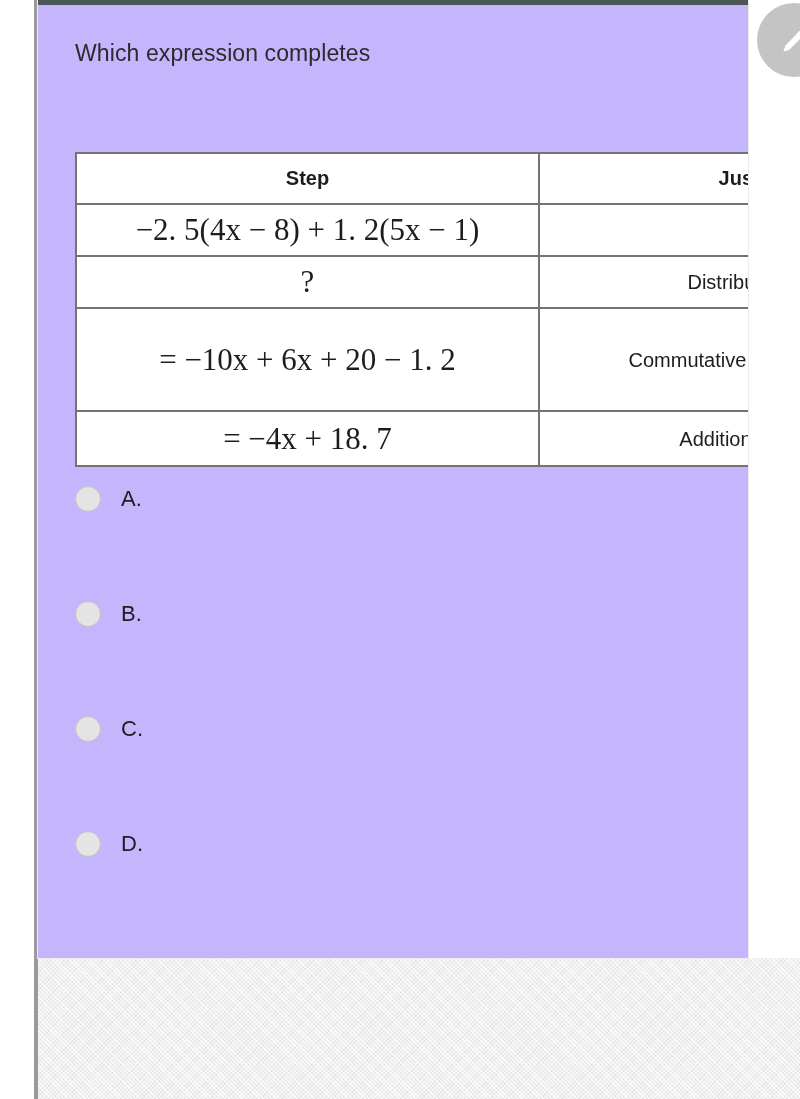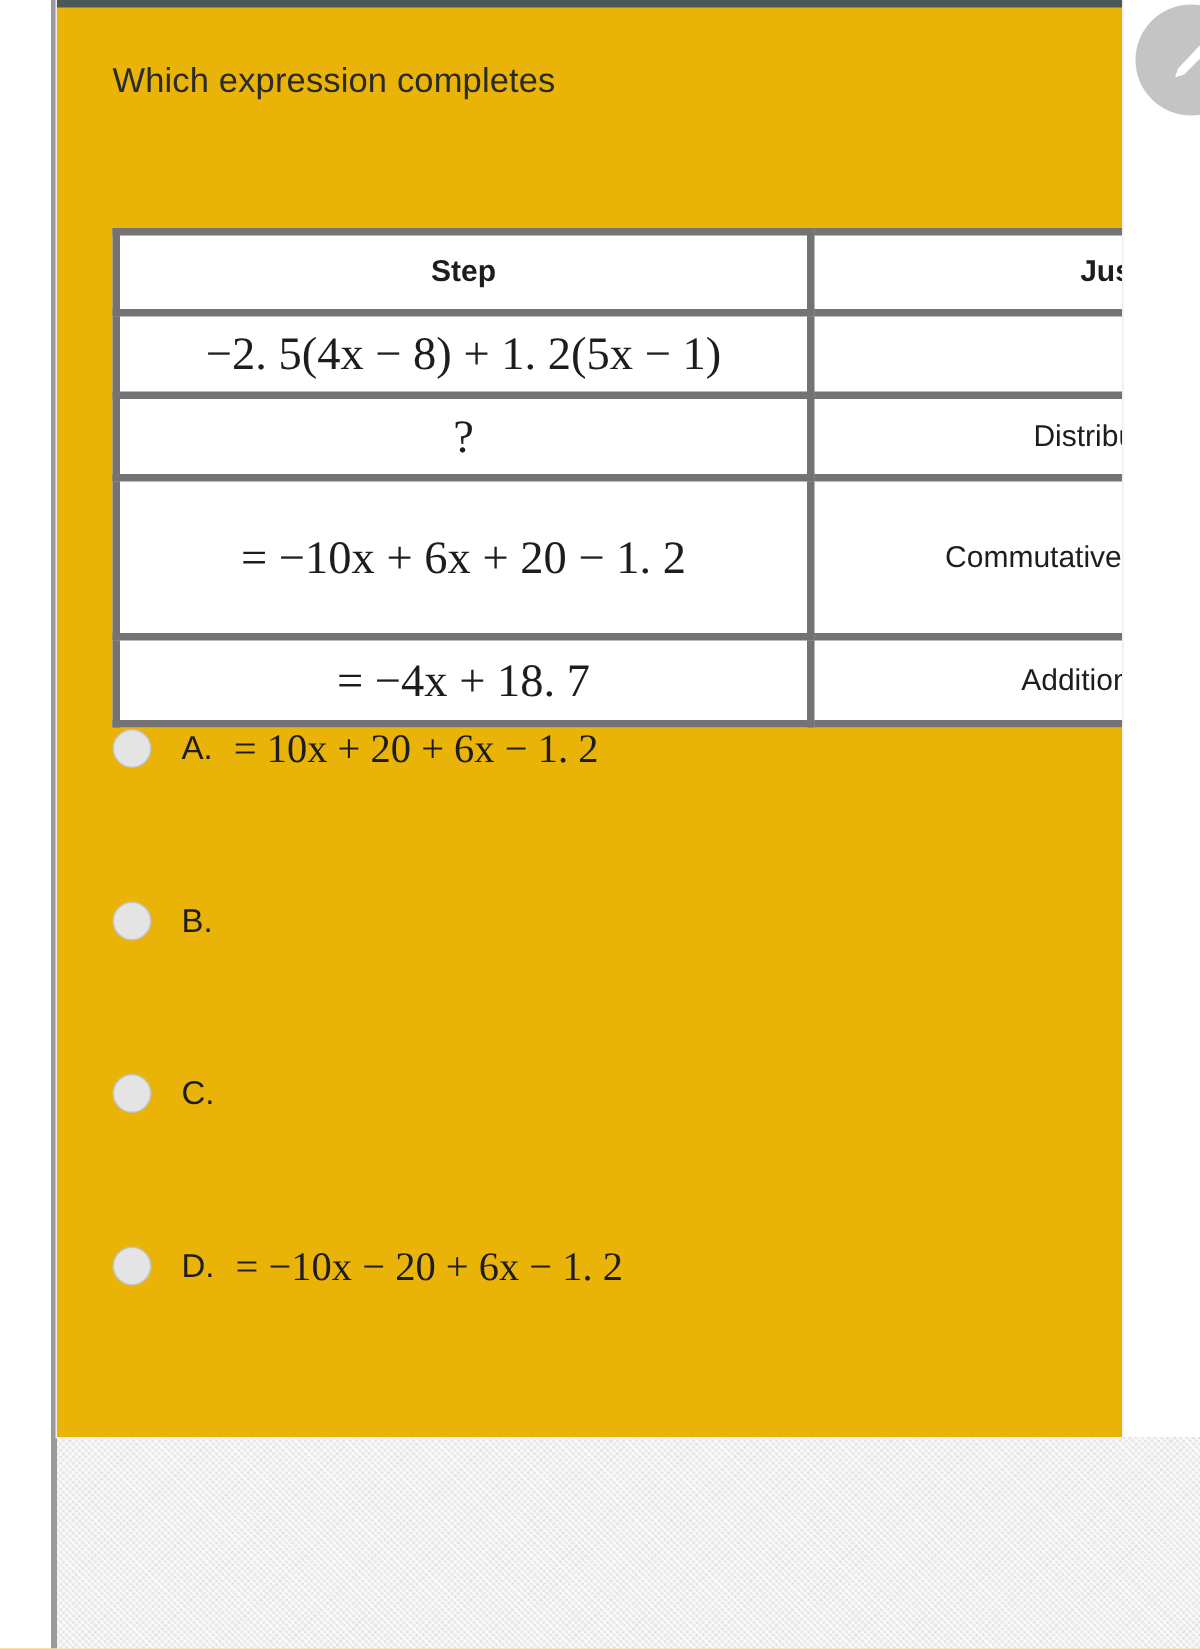--- a/index.html
+++ b/index.html
@@ -42,21 +42,21 @@
     background: #9a9a9a;
   }
 
   
   #card {
     position: absolute;
     left: 38px;
     top: 0;
     width: 710px;
     height: 958px;
-    background: #eab308;
+    background: #c4b5fd;
     overflow: hidden;
     box-shadow: 0 0 0 1px #ededed;
   }
   #card-topbar {
     position: absolute;
     left: 0; top: 0;
     width: 710px; height: 5px;
     background: #4c5856;
   }
 
@@ -90,21 +90,21 @@
     position: absolute;
     left: 37px;
     top: 152px;
     width: 940px;        
     border-collapse: collapse;
     table-layout: fixed;
     background: #fff;
   }
   #steps-table th,
   #steps-table td {
-    border: 5px solid #737373;
+    border: 2px solid #737373;
     text-align: center;
     vertical-align: middle;
     color: #1d1d1d;
     padding: 0 6px;
   }
   #steps-table col.c-step { width: 463px; }
   #steps-table col.c-just { width: 477px; }
   #steps-table th {
     font-size: 20px;
     font-weight: bold;
@@ -207,37 +207,35 @@
       <tr class="r-like">
         <td class="step-cell">= −4x + 18. 7</td>
         <td class="just-cell">Addition of Like Terms</td>
       </tr>
     </tbody>
   </table>
 
   <div class="option-row" id="opt-0">
     <span class="radio"></span>
     <span class="opt-letter">A.</span>
-    <span class="opt-expr">= 10x + 20 + 6x − 1. 2</span>
   </div>
 
   <div class="option-row" id="opt-1">
     <span class="radio"></span>
     <span class="opt-letter">B.</span>
   </div>
 
   <div class="option-row" id="opt-2">
     <span class="radio"></span>
     <span class="opt-letter">C.</span>
   </div>
 
   <div class="option-row" id="opt-3">
     <span class="radio"></span>
     <span class="opt-letter">D.</span>
-    <span class="opt-expr">= −10x − 20 + 6x − 1. 2</span>
   </div>
 
 </div>
 
 <div id="edit-fab">
   <svg width="38" height="38" viewBox="0 0 38 38">
     <path d="M28.5 5.5 L33 10 L14.5 28.5 L8.5 30.5 L10.5 24.5 Z" fill="#ffffff"></path>
     <path d="M10.5 24.5 L14.5 28.5 L8.5 30.5 Z" fill="#fdfdfd"></path>
   </svg>
 </div>

